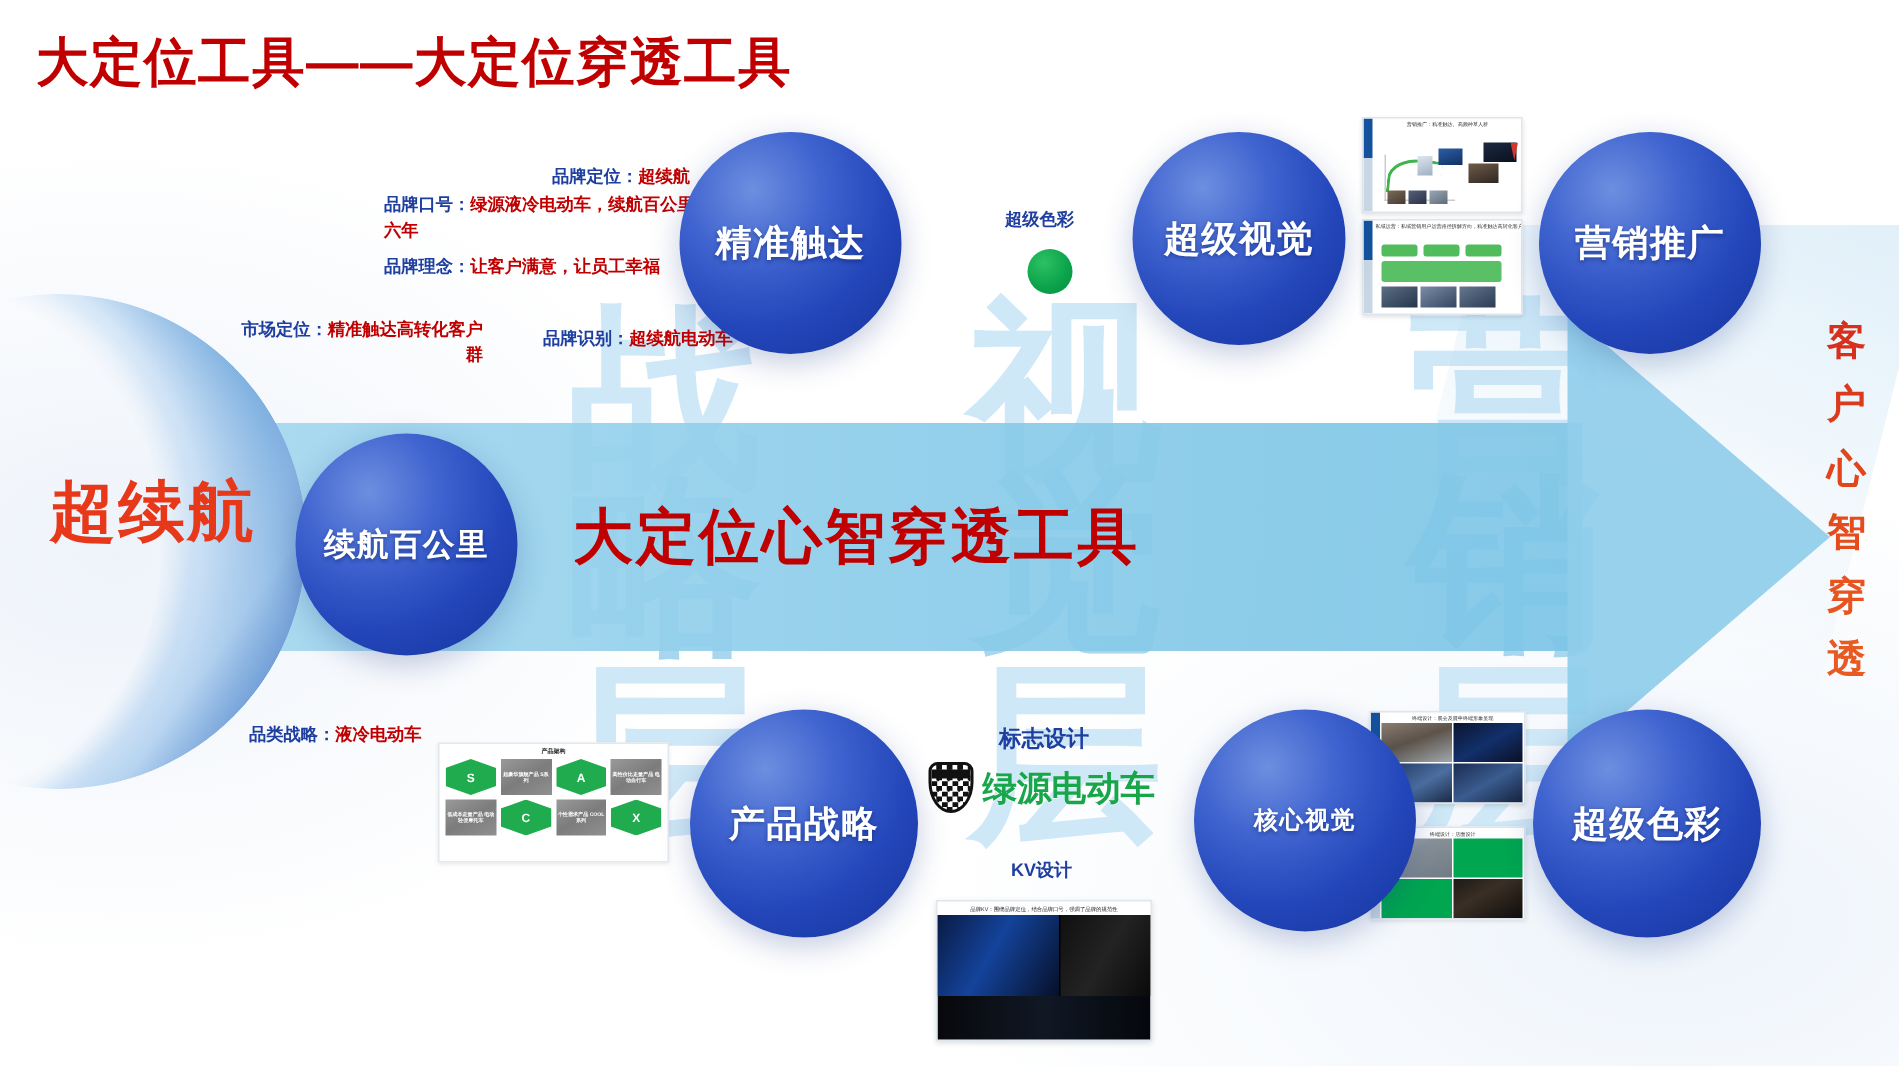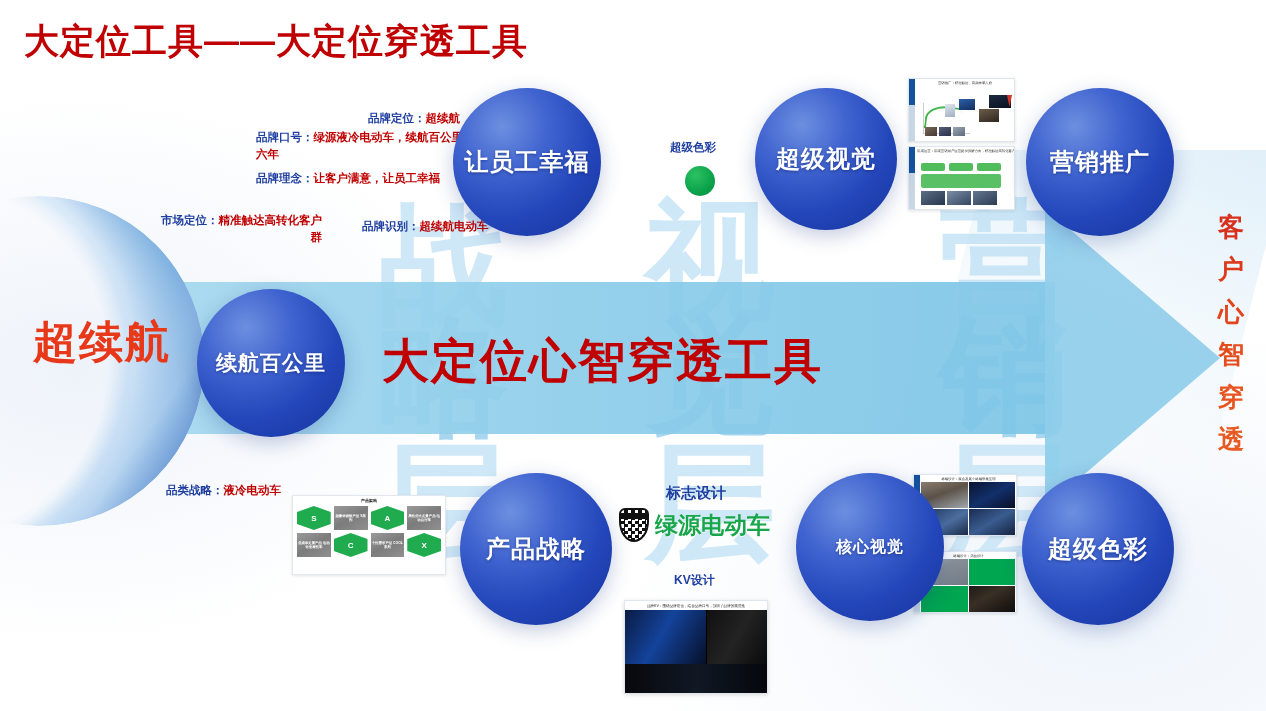--- a/index.html
+++ b/index.html
@@ -91,21 +91,21 @@
   .lbl.blue{color:#1f3fa0;}
 
   
   .main-title{
     position:absolute;left:24px;top:18px;
     font-size:35px;font-weight:700;color:#c00000;
     letter-spacing:1px;white-space:nowrap;
   }
   .center-title{
     position:absolute;left:382px;top:330px;
-    font-size:47px;font-weight:700;color:#c00000;
+    font-size:40px;font-weight:700;color:#c00000;
     letter-spacing:2px;white-space:nowrap;text-align:right;
   }
   .left-big{
     position:absolute;left:32px;top:318px;width:140px;
     font-size:44px;font-weight:700;color:#e8381a;
     line-height:1.08;text-align:center;letter-spacing:2px;
   }
   .right-vert{
     position:absolute;right:12px;top:206px;
     width:46px;
@@ -377,21 +377,21 @@
       <div class="kv-b"></div>
     </div>
     <div class="kvbottom"></div>
   </div>
 
   <div class="sphere" style="left:197px;top:289px;width:148px;height:148px;font-size:21px;">
     <span>续航百公里</span>
   </div>
 
   <div class="sphere" style="left:453px;top:88px;width:148px;height:148px;font-size:24px;">
-    <span>让员工幸福</span>
+    <span>精准触达</span>
   </div>
 
   <div class="sphere" style="left:755px;top:88px;width:142px;height:142px;font-size:24px;">
     <span>超级视觉</span>
   </div>
 
   <div class="sphere" style="left:1026px;top:88px;width:148px;height:148px;font-size:24px;">
     <span>营销推广</span>
   </div>
 

